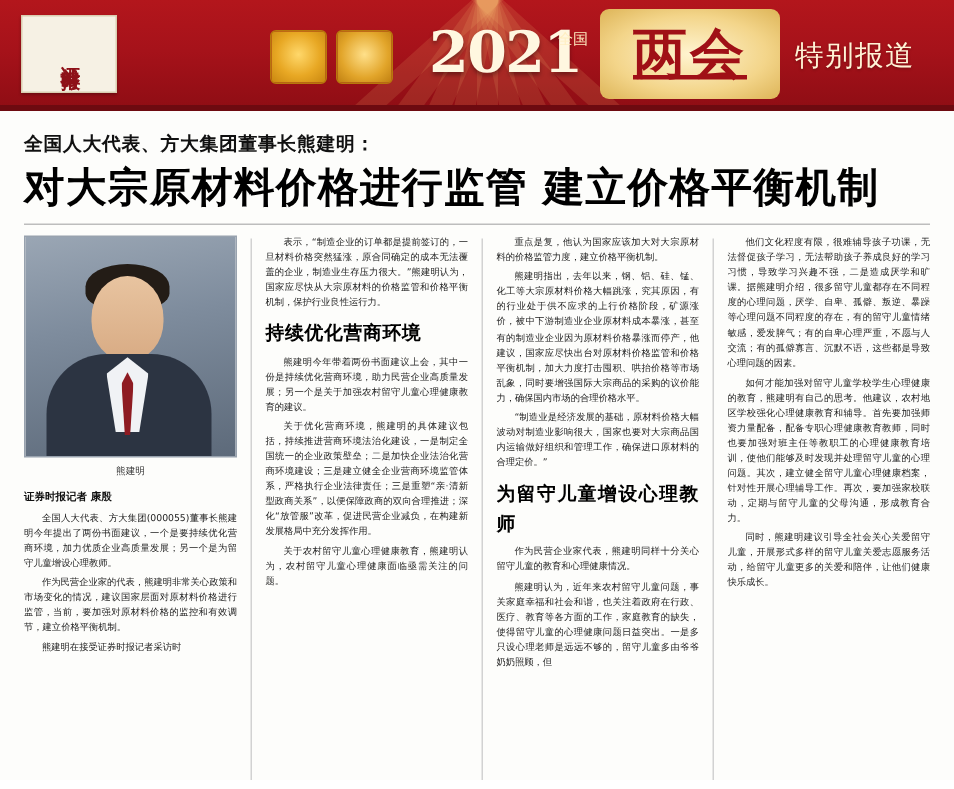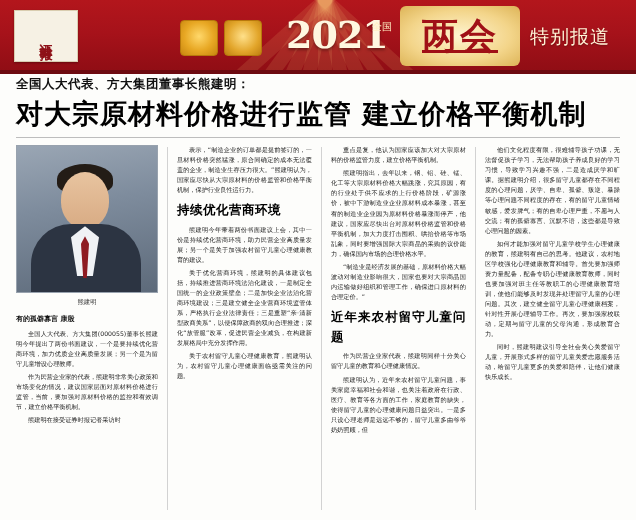--- a/index.html
+++ b/index.html
@@ -134,21 +134,21 @@
     font-family: "DejaVu Serif", "Liberation Serif", serif;
     font-size: 19px;
     font-weight: normal;
     color: #fff3d6;
     letter-spacing: 1px;
     text-shadow: 0 1px 2px rgba(0,0,0,.3);
   }
 
   
   .headline-wrap {
-    padding: 2px 16px 0 16px;
+    padding: 14px 16px 0 16px;
   }
   .kicker {
     font-family: "DejaVu Sans", "Liberation Sans", sans-serif;
     font-size: 12.5px;
     font-weight: bold;
     color: #111;
     letter-spacing: .5px;
   }
   .headline {
     margin-top: 6px;
@@ -314,21 +314,21 @@
 
     <div class="col">
       <div class="photo">
         <div class="hair"></div>
         <div class="face"></div>
         <div class="body"></div>
         <div class="shirt"></div>
         <div class="tie"></div>
       </div>
       <div class="caption">熊建明</div>
-      <div class="byline">有的孤僻寡言 康殷</div>
+      <div class="byline">证券时报记者 康殷</div>
       <p>全国人大代表、方大集团(000055)董事长熊建明今年提出了两份书面建议，一个是要持续优化营商环境，加力优质企业高质量发展；另一个是为留守儿童增设心理教师。</p>
       <p>作为民营企业家的代表，熊建明非常关心政策和市场变化的情况，建议国家层面对原材料价格进行监管，当前，要加强对原材料价格的监控和有效调节，建立价格平衡机制。</p>
       <p>熊建明在接受证券时报记者采访时</p>
     </div>
 
     <div class="col-divider"></div>
 
     <div class="col">
       <p>表示，“制造企业的订单都是提前签订的，一旦材料价格突然猛涨，原合同确定的成本无法覆盖的企业，制造业生存压力很大。”熊建明认为，国家应尽快从大宗原材料的价格监管和价格平衡机制，保护行业良性运行力。</p>
       <div class="subhead">持续优化营商环境</div>
@@ -336,21 +336,21 @@
       <p>关于优化营商环境，熊建明的具体建议包括，持续推进营商环境法治化建设，一是制定全国统一的企业政策壁垒；二是加快企业法治化营商环境建设；三是建立健全企业营商环境监管体系，严格执行企业法律责任；三是重塑“亲·清新型政商关系”，以便保障政商的双向合理推进；深化“放管服”改革，促进民营企业减负，在构建新发展格局中充分发挥作用。</p>
       <p>关于农村留守儿童心理健康教育，熊建明认为，农村留守儿童心理健康面临亟需关注的问题。</p>
     </div>
 
     <div class="col-divider"></div>
 
     <div class="col">
       <p>重点是复，他认为国家应该加大对大宗原材料的价格监管力度，建立价格平衡机制。</p>
       <p>熊建明指出，去年以来，钢、铝、硅、锰、化工等大宗原材料价格大幅跳涨，究其原因，有的行业处于供不应求的上行价格阶段，矿源涨价，被中下游制造业企业原材料成本暴涨，甚至有的制造业企业因为原材料价格暴涨而停产，他建议，国家应尽快出台对原材料价格监管和价格平衡机制，加大力度打击囤积、哄抬价格等市场乱象，同时要增强国际大宗商品的采购的议价能力，确保国内市场的合理价格水平。</p>
       <p>“制造业是经济发展的基础，原材料价格大幅波动对制造业影响很大，国家也要对大宗商品国内运输做好组织和管理工作，确保进口原材料的合理定价。”</p>
-      <div class="subhead">近年来农村留守儿童问题</div>
+      <div class="subhead">为留守儿童增设心理教师</div>
       <p>作为民营企业家代表，熊建明同样十分关心留守儿童的教育和心理健康情况。</p>
       <p>熊建明认为，近年来农村留守儿童问题，事关家庭幸福和社会和谐，也关注着政府在行政、医疗、教育等各方面的工作，家庭教育的缺失，使得留守儿童的心理健康问题日益突出。一是多只设心理老师是远远不够的，留守儿童多由爷爷奶奶照顾，但</p>
     </div>
 
     <div class="col-divider"></div>
 
     <div class="col">
       <p>他们文化程度有限，很难辅导孩子功课，无法督促孩子学习，无法帮助孩子养成良好的学习习惯，导致学习兴趣不强，二是造成厌学和旷课。据熊建明介绍，很多留守儿童都存在不同程度的心理问题，厌学、自卑、孤僻、叛逆、暴躁等心理问题不同程度的存在，有的留守儿童情绪敏感，爱发脾气；有的自卑心理严重，不愿与人交流；有的孤僻寡言、沉默不语，这些都是导致心理问题的因素。</p>
       <p>如何才能加强对留守儿童学校学生心理健康的教育，熊建明有自己的思考。他建议，农村地区学校强化心理健康教育和辅导。首先要加强师资力量配备，配备专职心理健康教育教师，同时也要加强对班主任等教职工的心理健康教育培训，使他们能够及时发现并处理留守儿童的心理问题。其次，建立健全留守儿童心理健康档案，针对性开展心理辅导工作。再次，要加强家校联动，定期与留守儿童的父母沟通，形成教育合力。</p>
       <p>同时，熊建明建议引导全社会关心关爱留守儿童，开展形式多样的留守儿童关爱志愿服务活动，给留守儿童更多的关爱和陪伴，让他们健康快乐成长。</p>

